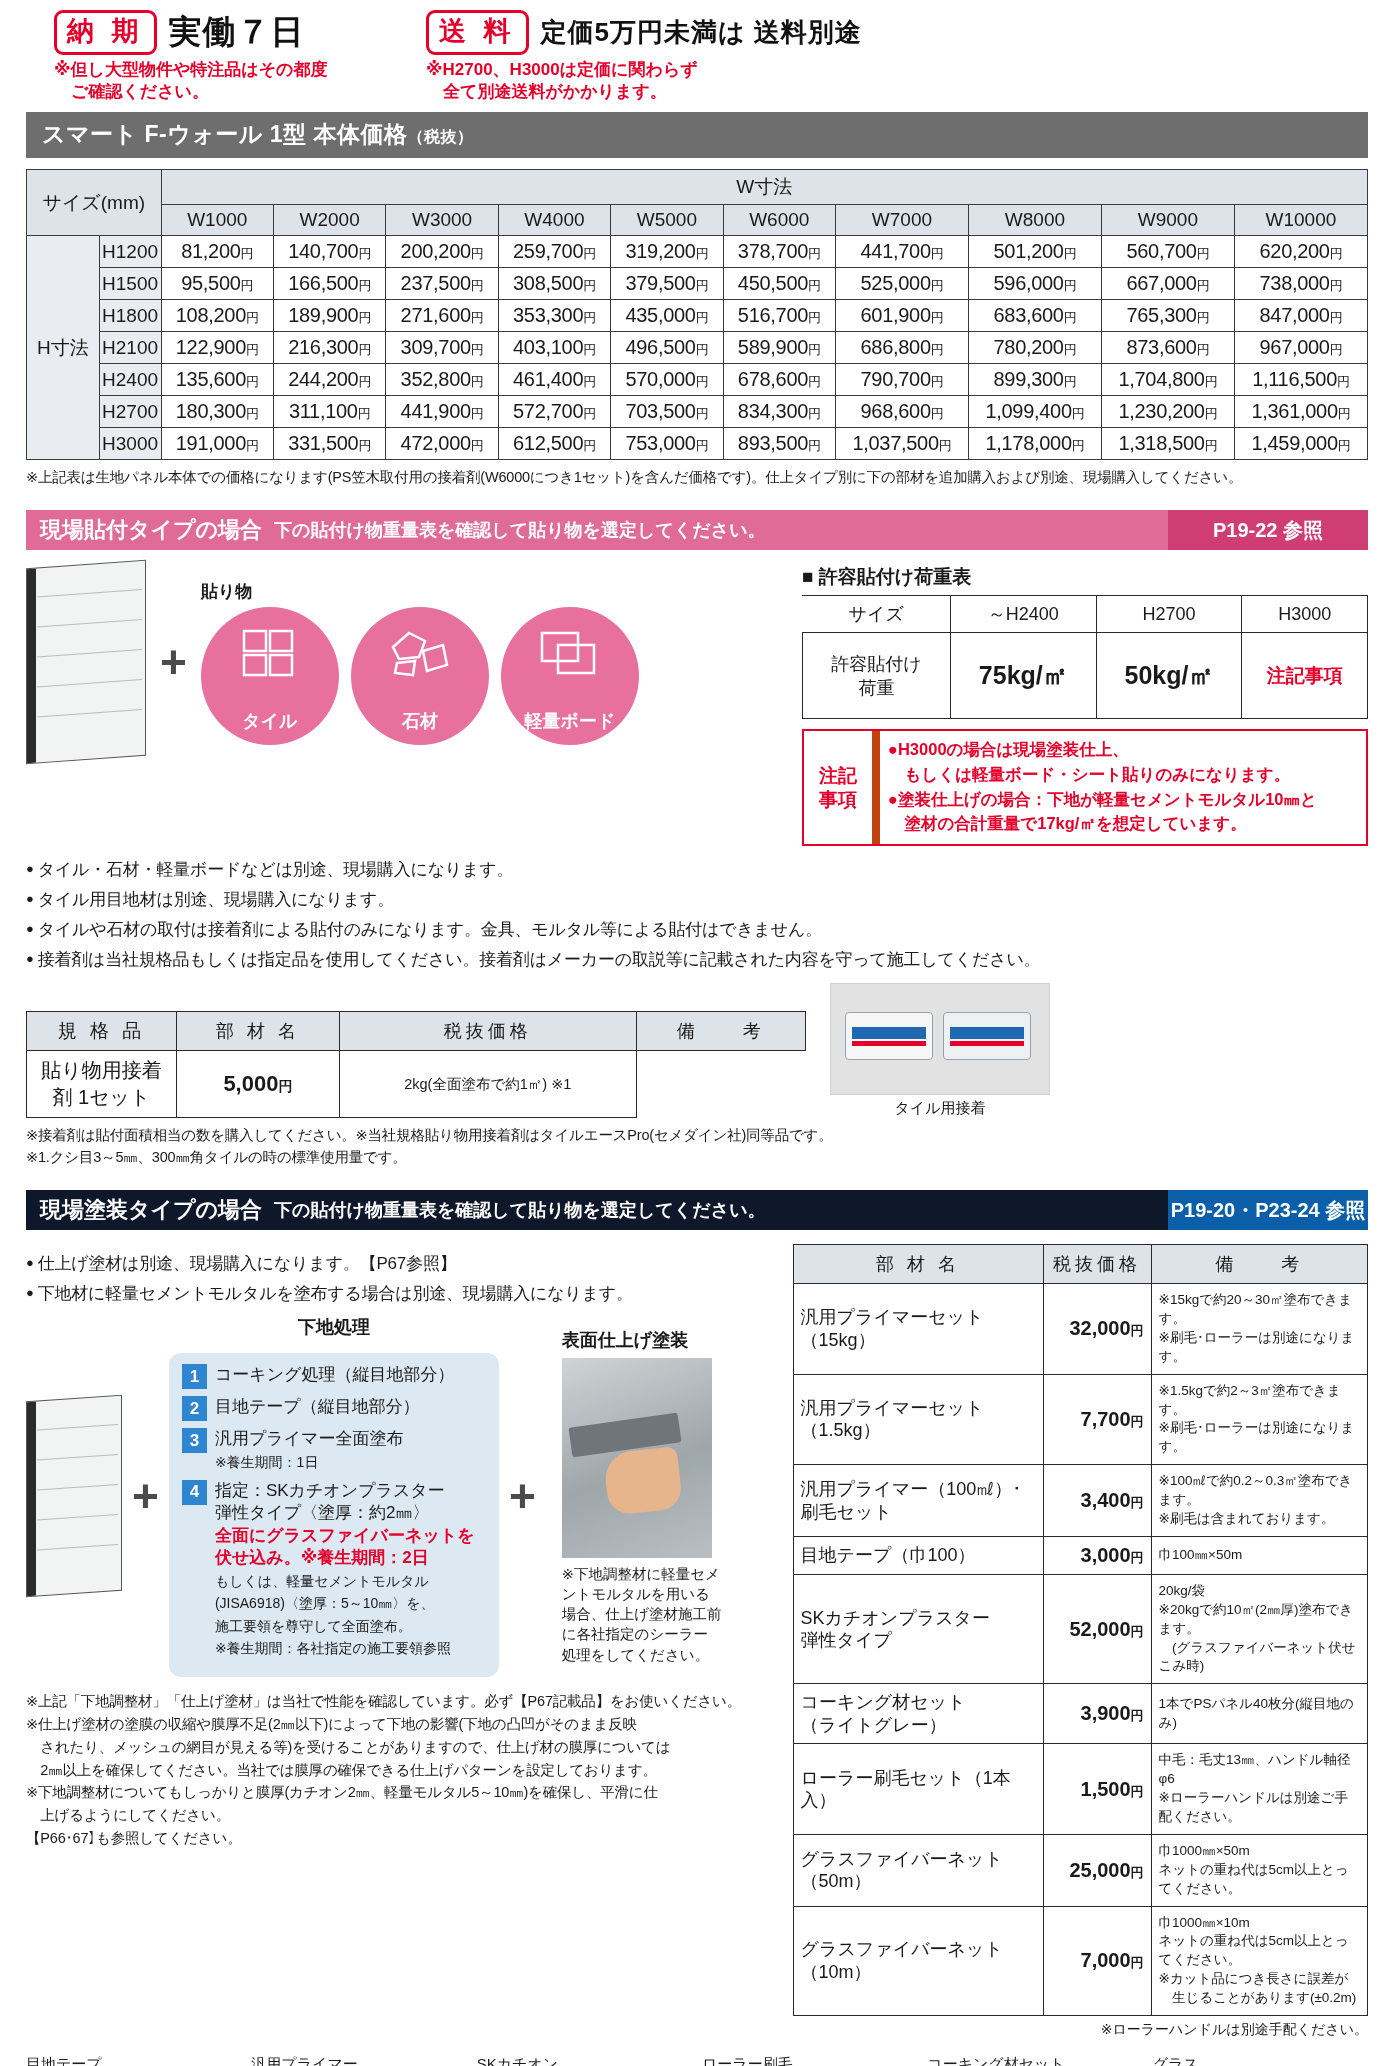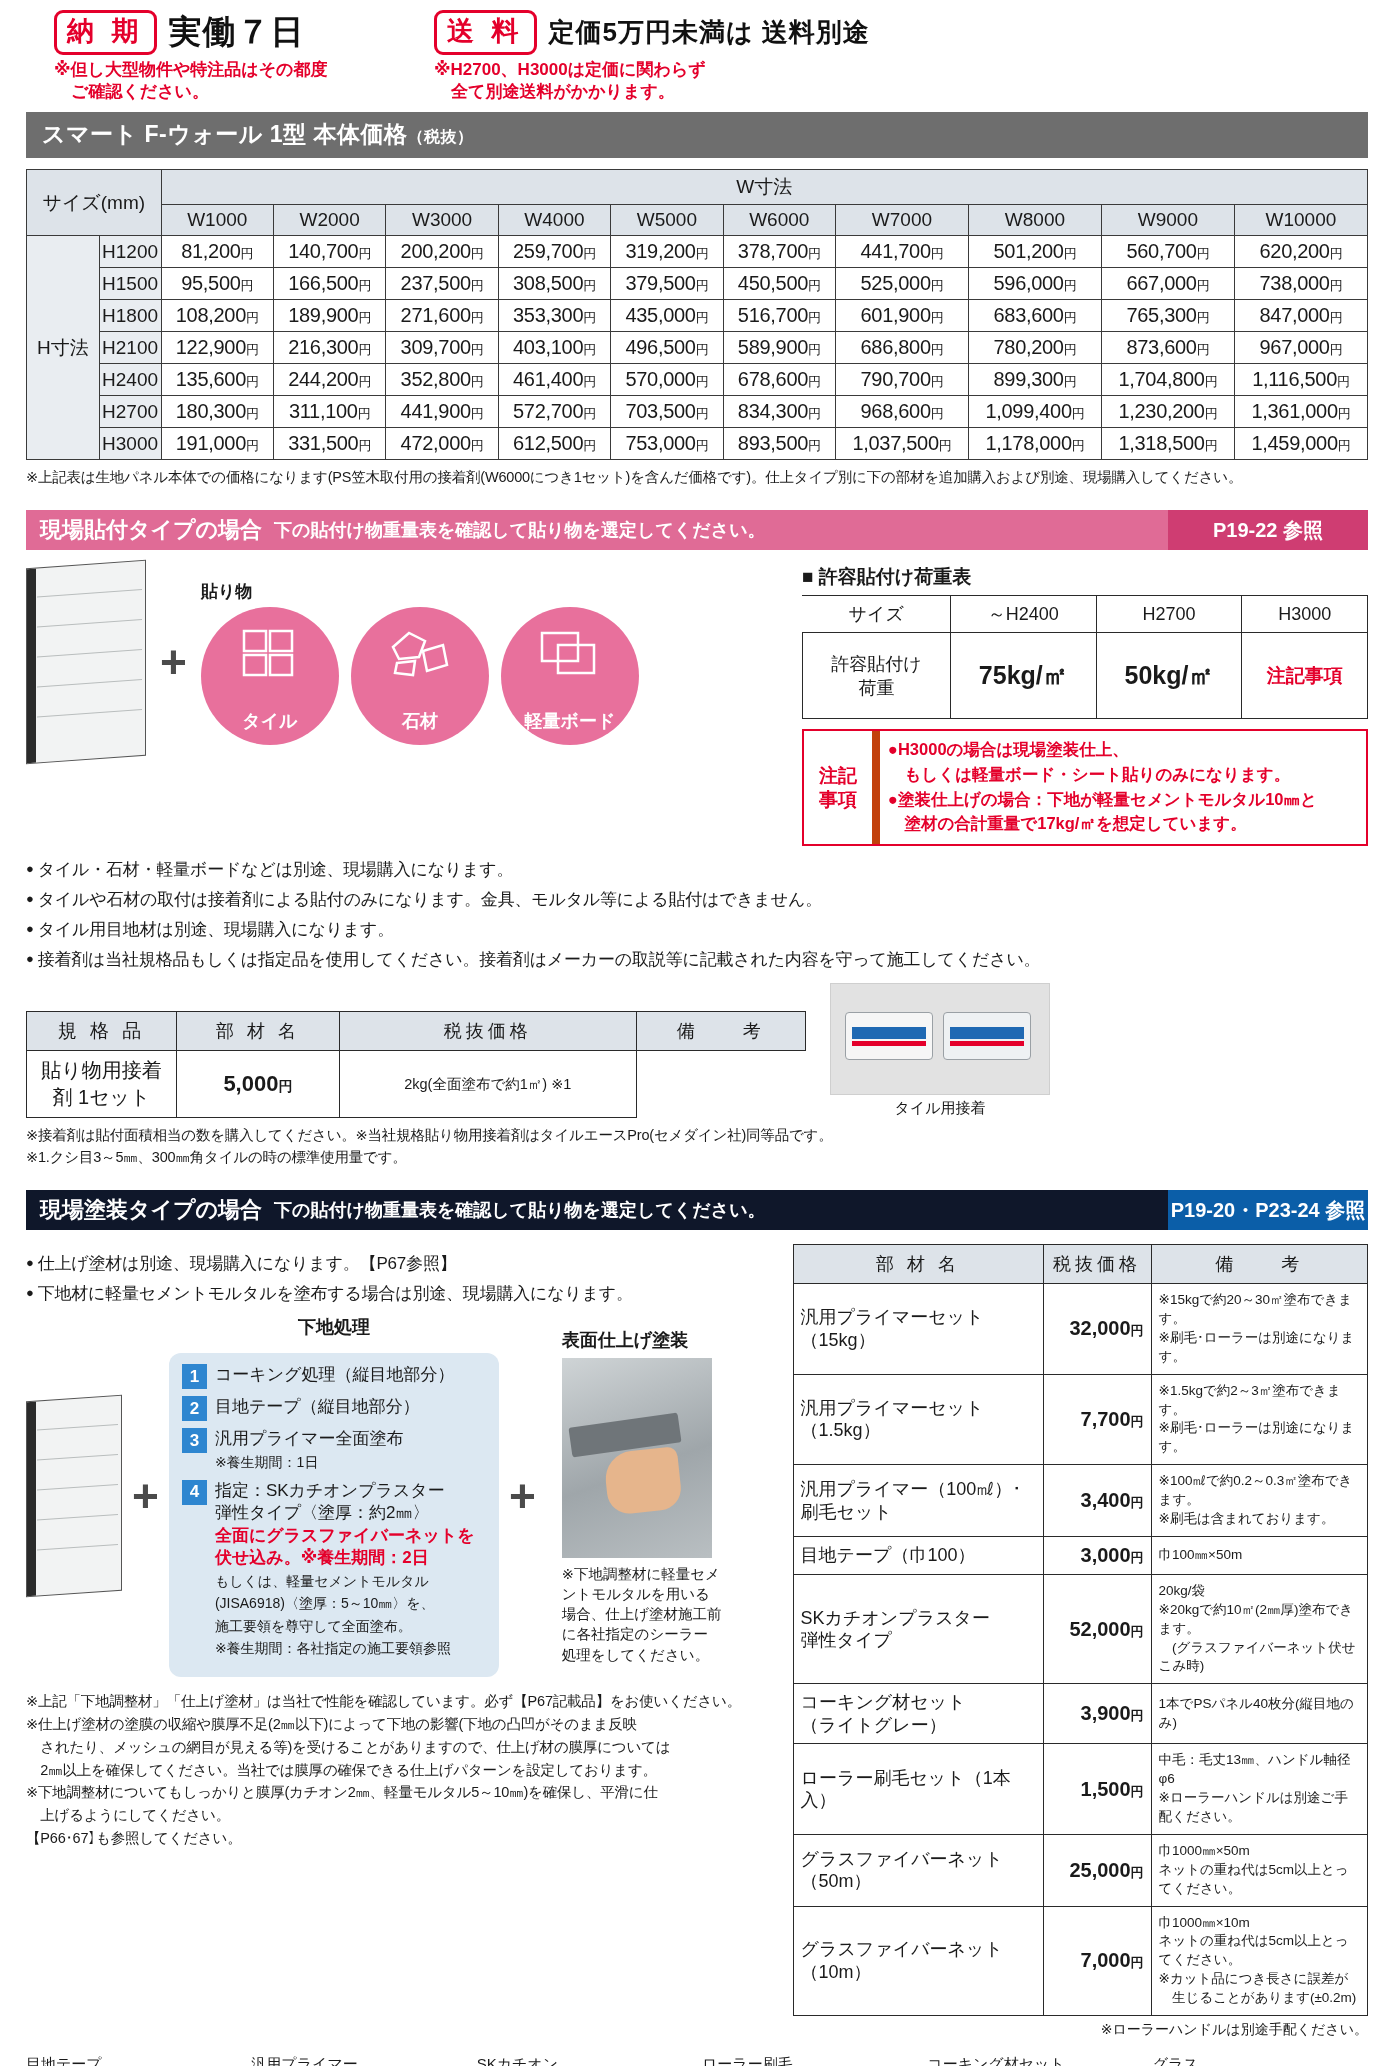--- a/index.html
+++ b/index.html
@@ -8,21 +8,21 @@
     width:1394px; height:2066px;
     background:#ffffff;
     font-family:"Liberation Sans","DejaVu Sans",sans-serif;
     color:#1a1a1a;
     position:relative;
     overflow:hidden;
   }
   .page { position:relative; width:1394px; height:2066px; padding:0 26px; }
 
   
-  .topbar { display:flex; gap:12px; padding-top:10px; height:108px; }
+  .topbar { display:flex; gap:4px; padding-top:10px; height:108px; }
   .badge-group { display:flex; flex-direction:column; }
   .badge-group.g1 { width:340px; margin-left:28px; }
   .badge-group.g2 { width:420px; margin-left:28px; }
   .badge-row { display:flex; align-items:center; gap:12px; }
   .badge-box {
     border:3px solid #e4002b; border-radius:9px;
     color:#e4002b; font-weight:bold; font-size:27px;
     padding:3px 10px 5px; letter-spacing:5px; line-height:1.15;
     white-space:nowrap;
   }
@@ -405,22 +405,22 @@
             <div>　もしくは軽量ボード・シート貼りのみになります。</div>
             <div>●塗装仕上げの場合：下地が軽量セメントモルタル10㎜と</div>
             <div>　塗材の合計重量で17kg/㎡を想定しています。</div>
           </div>
       </div>
     </div>
   </div>
 
   <ul class="bullets" id="paste-bullets">
       <li>タイル・石材・軽量ボードなどは別途、現場購入になります。</li>
+      <li>タイル用目地材は別途、現場購入になります。</li>
       <li>タイルや石材の取付は接着剤による貼付のみになります。金具、モルタル等による貼付はできません。</li>
-      <li>タイル用目地材は別途、現場購入になります。</li>
       <li>接着剤は当社規格品もしくは指定品を使用してください。接着剤はメーカーの取説等に記載された内容を守って施工してください。</li>
     </ul>
 
   <div class="adh-wrap">
     <table class="adh-tbl">
       <thead>
         <tr>
           <th class="lead" rowspan="2">規 格 品</th>
           <th>部 材 名</th>
           <th>税抜価格</th>

